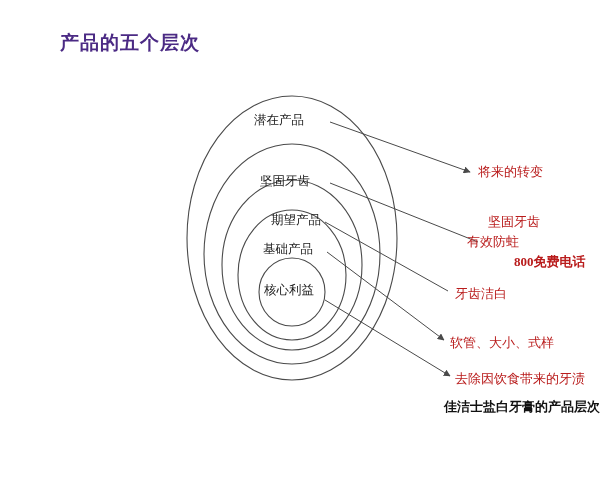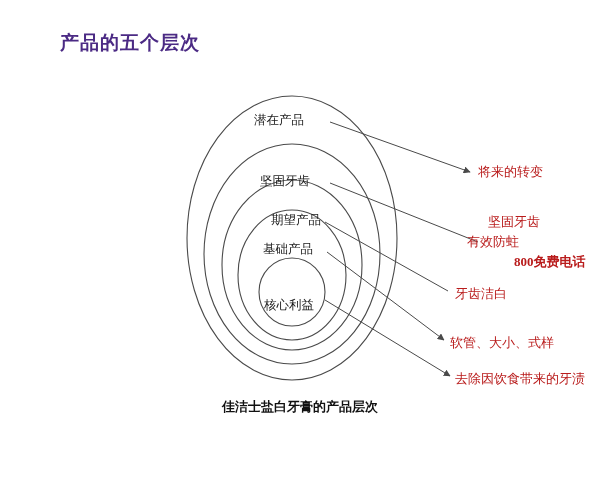--- a/index.html
+++ b/index.html
@@ -50,21 +50,21 @@
     font-size: 13px;
     color: #b91c1c;
     white-space: nowrap;
     font-family: Liberation Serif, serif;
   }
   #caption {
     position: absolute;
     left: 0;
     top: 398px;
     width: 600px;
-    text-align: center;
+    text-align: right;
     font-size: 13px;
     font-weight: bold;
     color: #111111;
     font-family: "Liberation Sans", sans-serif;
   }
 </style>
 </head>
 <body>
 
 <div id="slide">
@@ -89,21 +89,21 @@
     <line x1="330" y1="183" x2="478" y2="242" stroke="#4a4a4a" stroke-width="1"></line>
     <line x1="325" y1="222" x2="448" y2="291" stroke="#4a4a4a" stroke-width="1"></line>
     <line x1="327" y1="252" x2="444" y2="340" stroke="#4a4a4a" stroke-width="1" marker-end="url(#arrow)"></line>
     <line x1="325" y1="300" x2="450" y2="376" stroke="#4a4a4a" stroke-width="1" marker-end="url(#arrow)"></line>
   </svg>
 
   <div class="ring-label" style="left:254px; top:112px;">潜在产品</div>
   <div class="ring-label" style="left:260px; top:173px;">坚固牙齿</div>
   <div class="ring-label" style="left:262px; top:212px;margin-left:9px;">期望产品</div>
   <div class="ring-label" style="left:263px; top:241px;">基础产品</div>
-  <div class="ring-label" style="left:264px; top:297px;font-family:Liberation Serif, serif;">核心利益</div>
+  <div class="ring-label" style="left:264px; top:282px;font-family:Liberation Serif, serif;">核心利益</div>
 
   <div class="callout-label" style="left:478px; top:163px;">将来的转变</div>
   <div class="callout-label" style="left:488px; top:213px;">坚固牙齿</div>
   <div class="callout-label" style="left:467px; top:233px;">有效防蛀</div>
   <div class="callout-label phone-line" style="left:488px; top:253px; font-weight:bold;margin-left:26px;">800免费电话</div>
   <div class="callout-label" style="left:455px; top:285px;">牙齿洁白</div>
   <div class="callout-label" style="left:455px; top:370px;">去除因饮食带来的牙渍</div>
   <div class="callout-label" style="left:450px; top:334px;">软管、大小、式样</div>
 
   <div id="caption">佳洁士盐白牙膏的产品层次</div>

